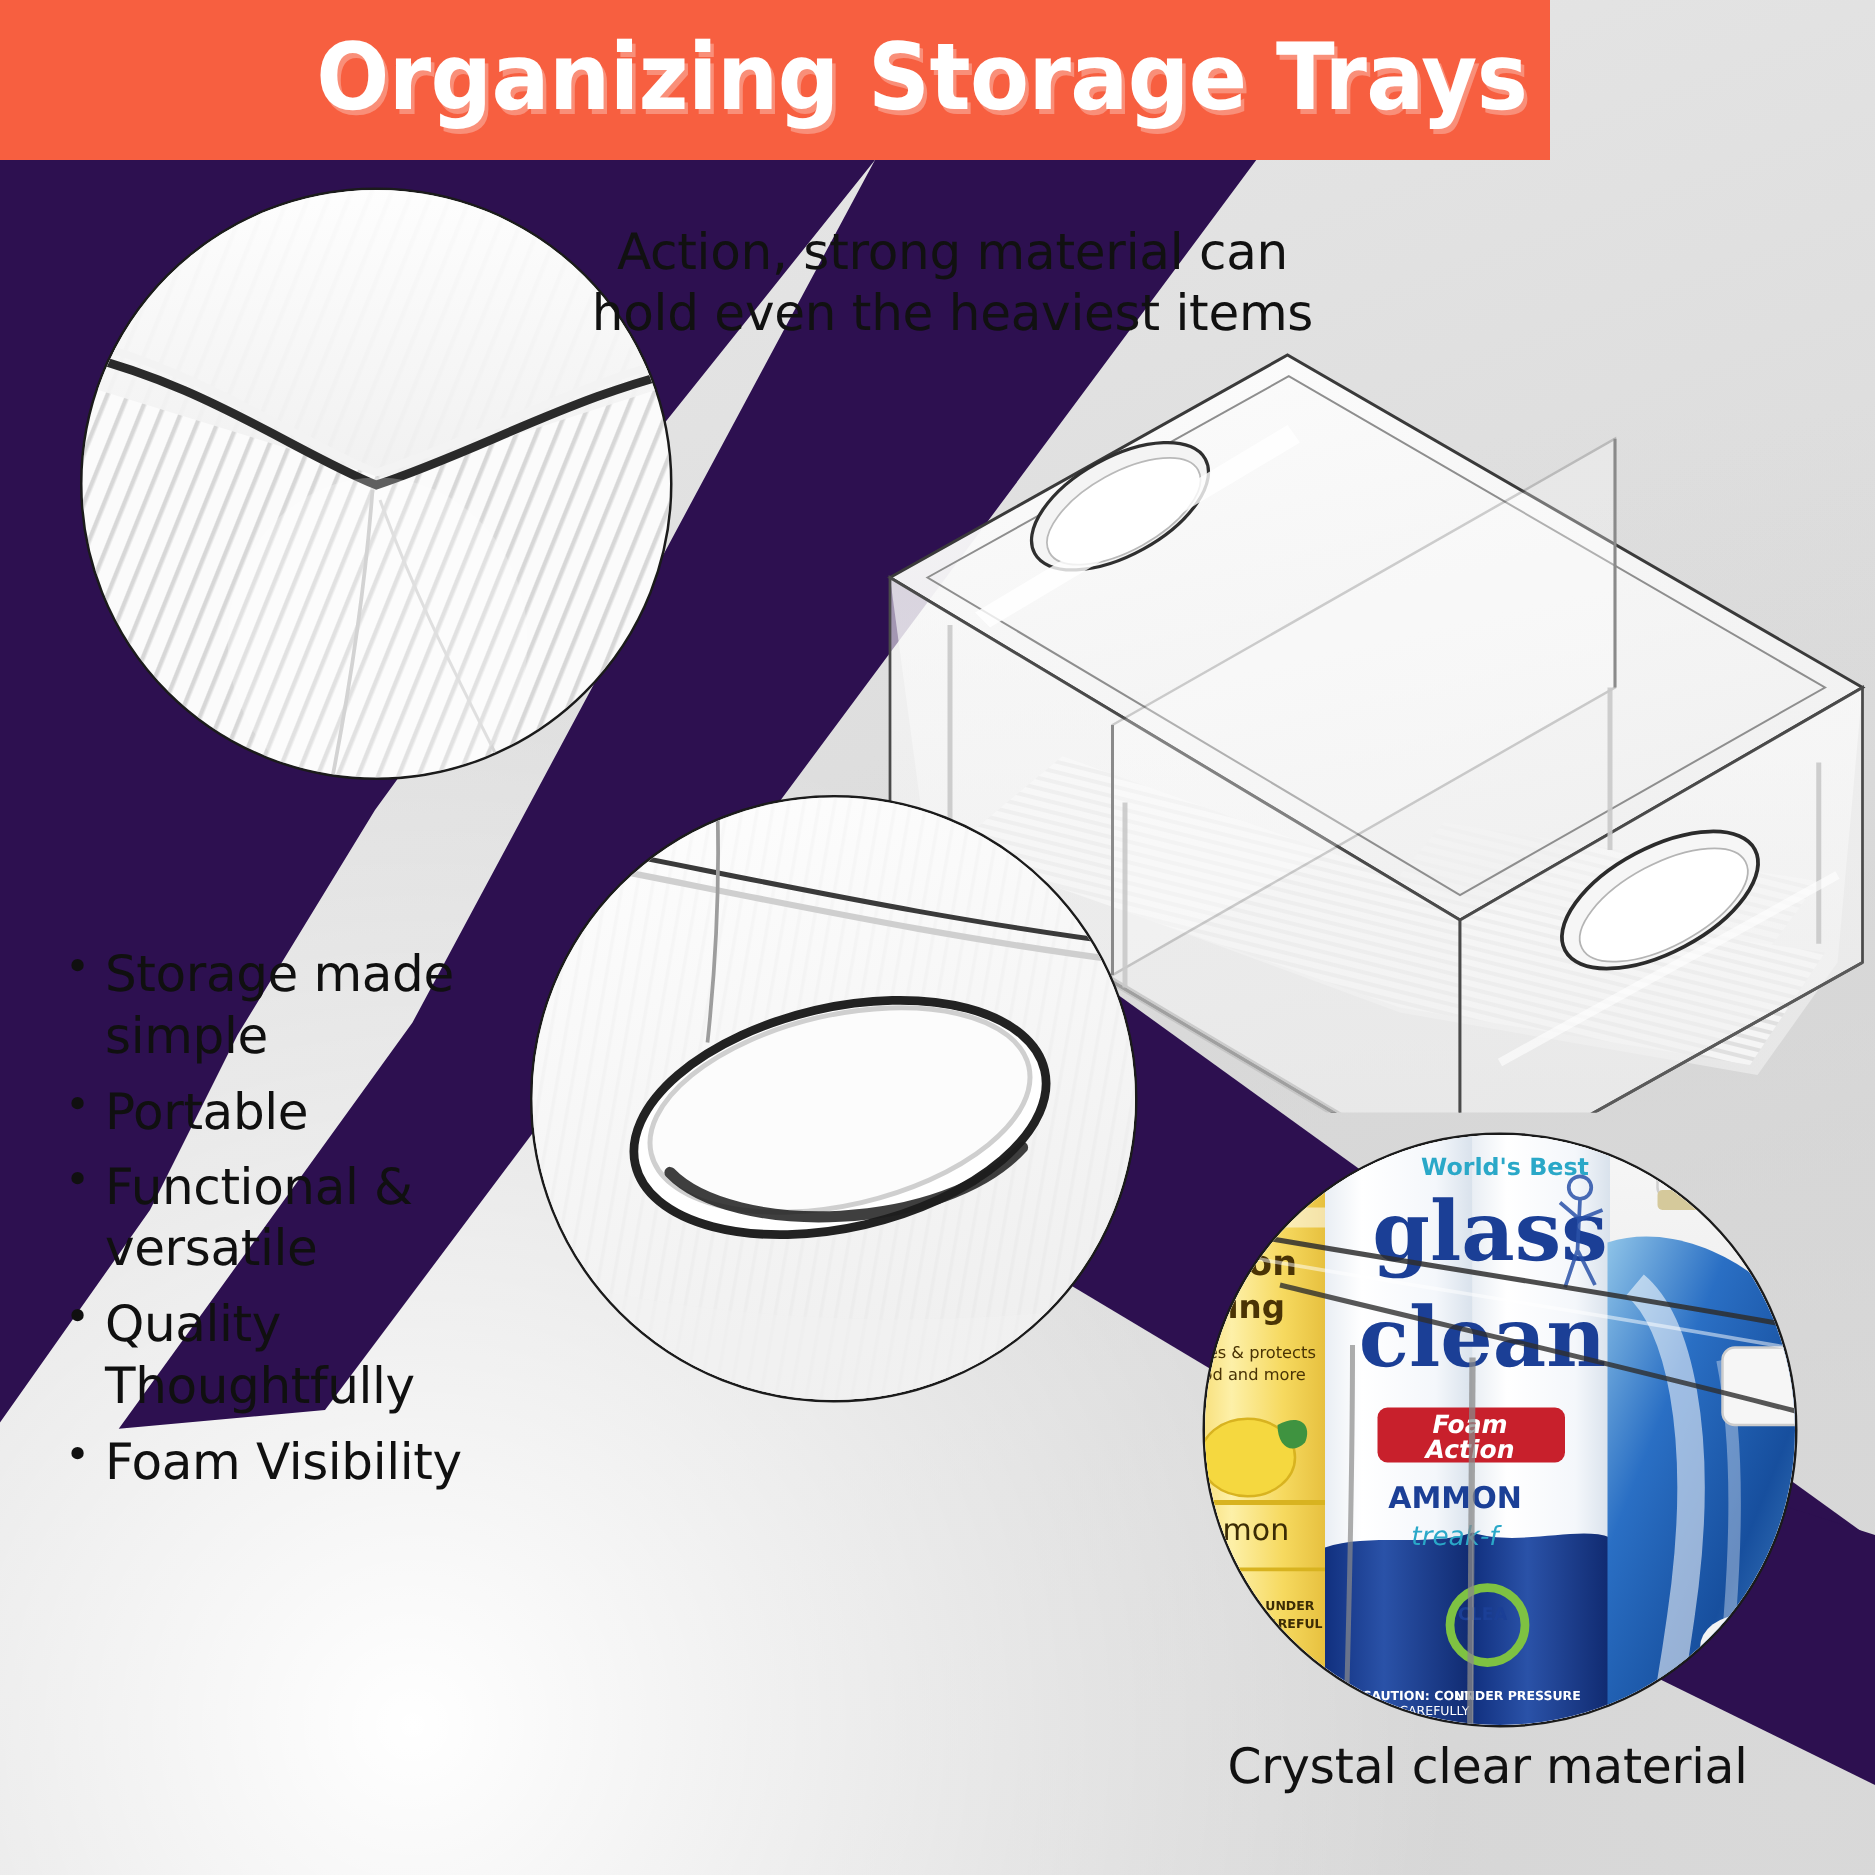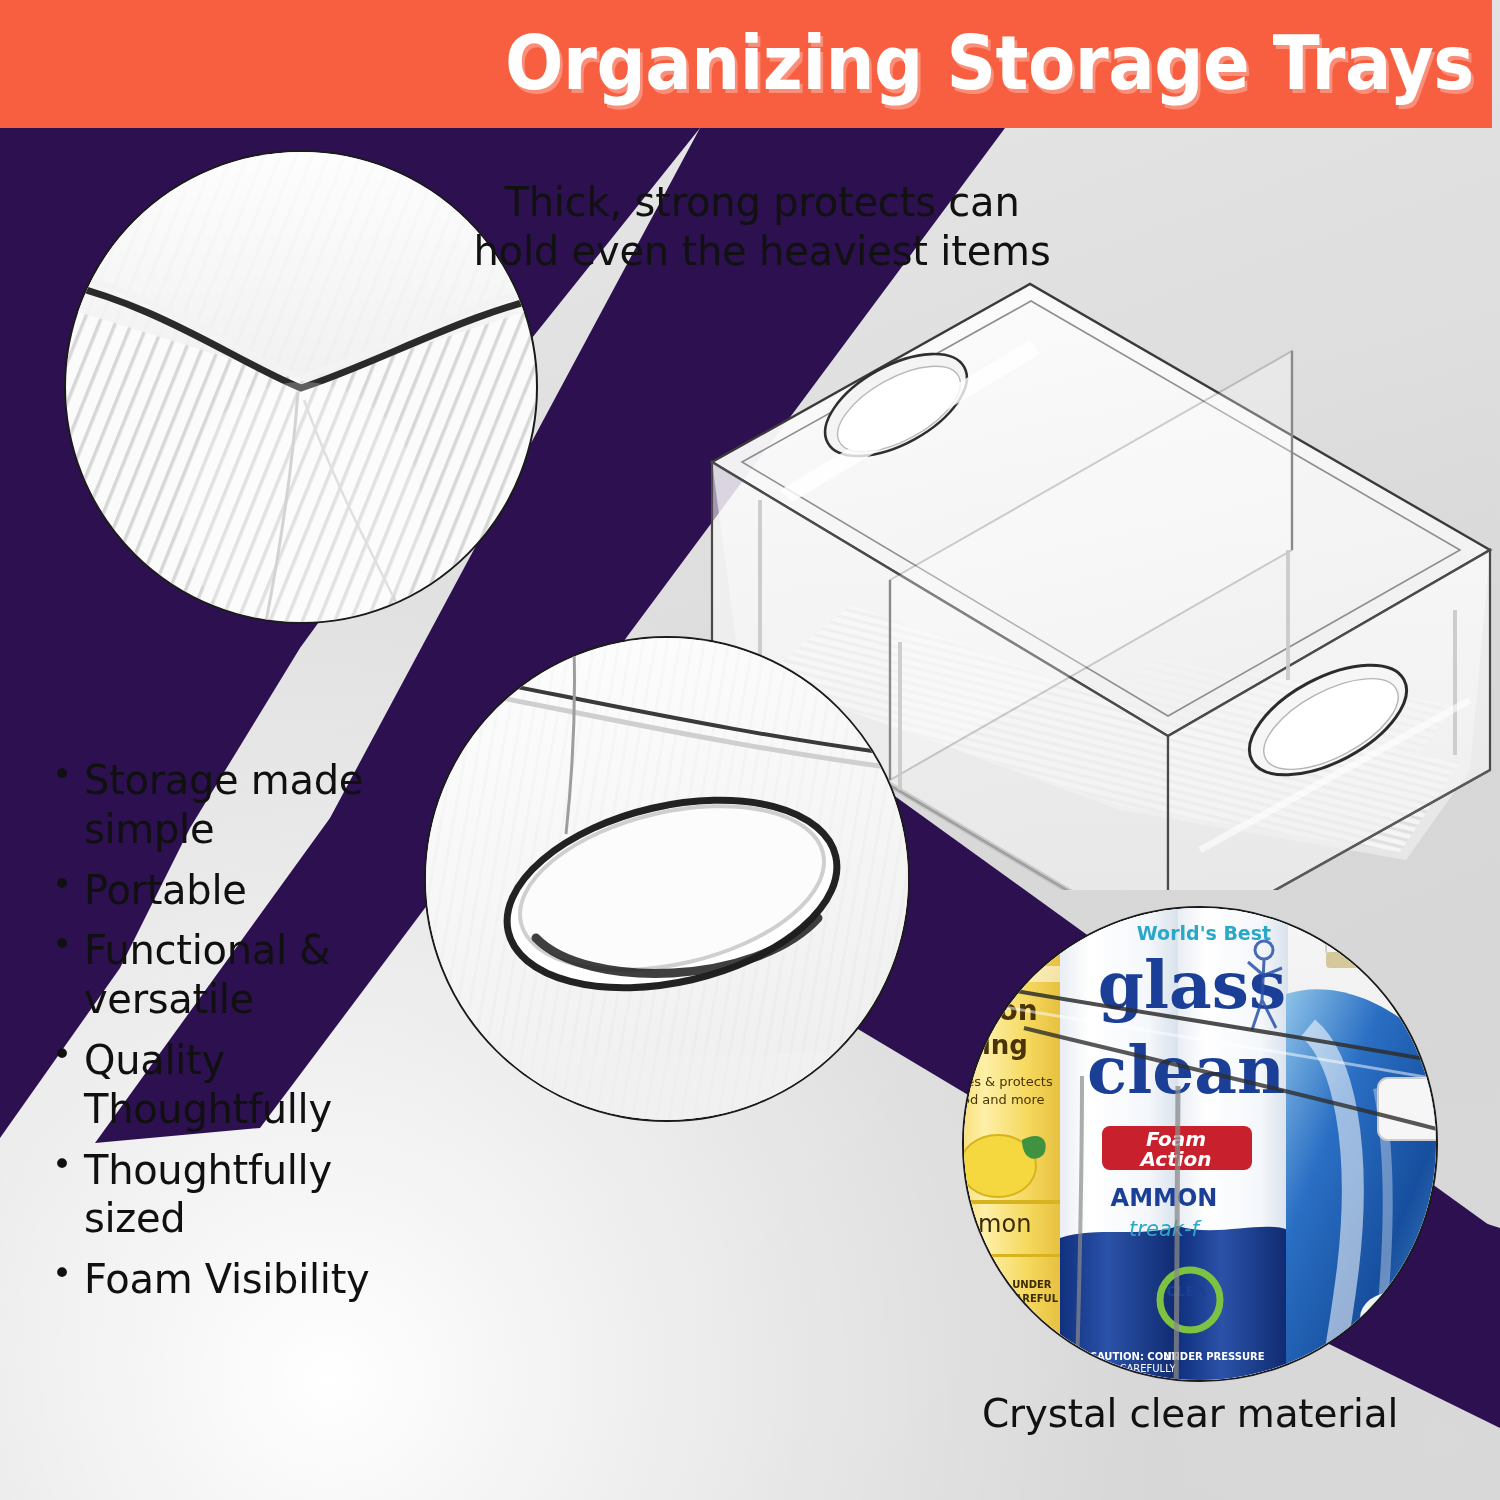--- a/index.html
+++ b/index.html
@@ -12,21 +12,21 @@
   .canvas{
     position:relative;width:1500px;height:1500px;overflow:hidden;
     background:
       radial-gradient(circle at 22% 92%, #ffffff 0%, rgba(255,255,255,0) 46%),
       radial-gradient(circle at 96% 96%, #d9d9d9 0%, rgba(217,217,217,0) 55%),
       linear-gradient(160deg,#e9e9e9 0%,#dedede 42%,#d4d4d4 72%,#cfcfcf 100%);
   }
 
   
   .banner{
-    position:absolute;left:0;top:0;width:1492px;height:128px;
+    position:absolute;left:0;top:0;width:1240px;height:128px;
     background:#f75f40;z-index:40;
   }
   .banner-title{
     position:absolute;right:18px;top:50%;transform:translateY(-52%);
     color:#ffffff;
     font-family:"DejaVu Sans", sans-serif;
     font-weight:bold;
     font-size:74px;
     letter-spacing:-0.5px;
     line-height:1;
@@ -328,27 +328,26 @@
       </g>
 
       <path d="M-10,72 C120,96 300,122 500,158" fill="none" stroke="#2e2e2e" stroke-width="4" opacity="0.85"></path>
       <path d="M-10,90 C120,114 300,140 500,176" fill="none" stroke="#ffffff" stroke-width="3" opacity="0.5"></path>
       <path d="M60,120 C190,152 340,186 500,228" fill="none" stroke="#2e2e2e" stroke-width="4" opacity="0.8"></path>
       <path d="M118,168 C118,300 114,420 112,500" fill="none" stroke="#8a8a8a" stroke-width="4" opacity="0.7"></path>
       <path d="M214,178 C214,300 212,420 212,500" fill="none" stroke="#8a8a8a" stroke-width="5" opacity="0.75"></path>
     </svg>
   </div>
 
-  <div class="caption cap-thick">Thick, strong protects can hold even the heaviest items</div>
+  <div class="caption cap-thick">Action, strong material can hold even the heaviest items</div>
 
 
   <div class="caption cap-clear">Crystal clear material</div>
 
   <ul class="bullets">
     <li>Storage made simple</li>
     <li>Portable</li>
     <li>Functional &amp; versatile</li>
     <li>Quality Thoughtfully</li>
-    <li>Thoughtfully sized</li>
     <li>Foam Visibility</li>
   </ul>
 
 </div>
 
 </body></html>

